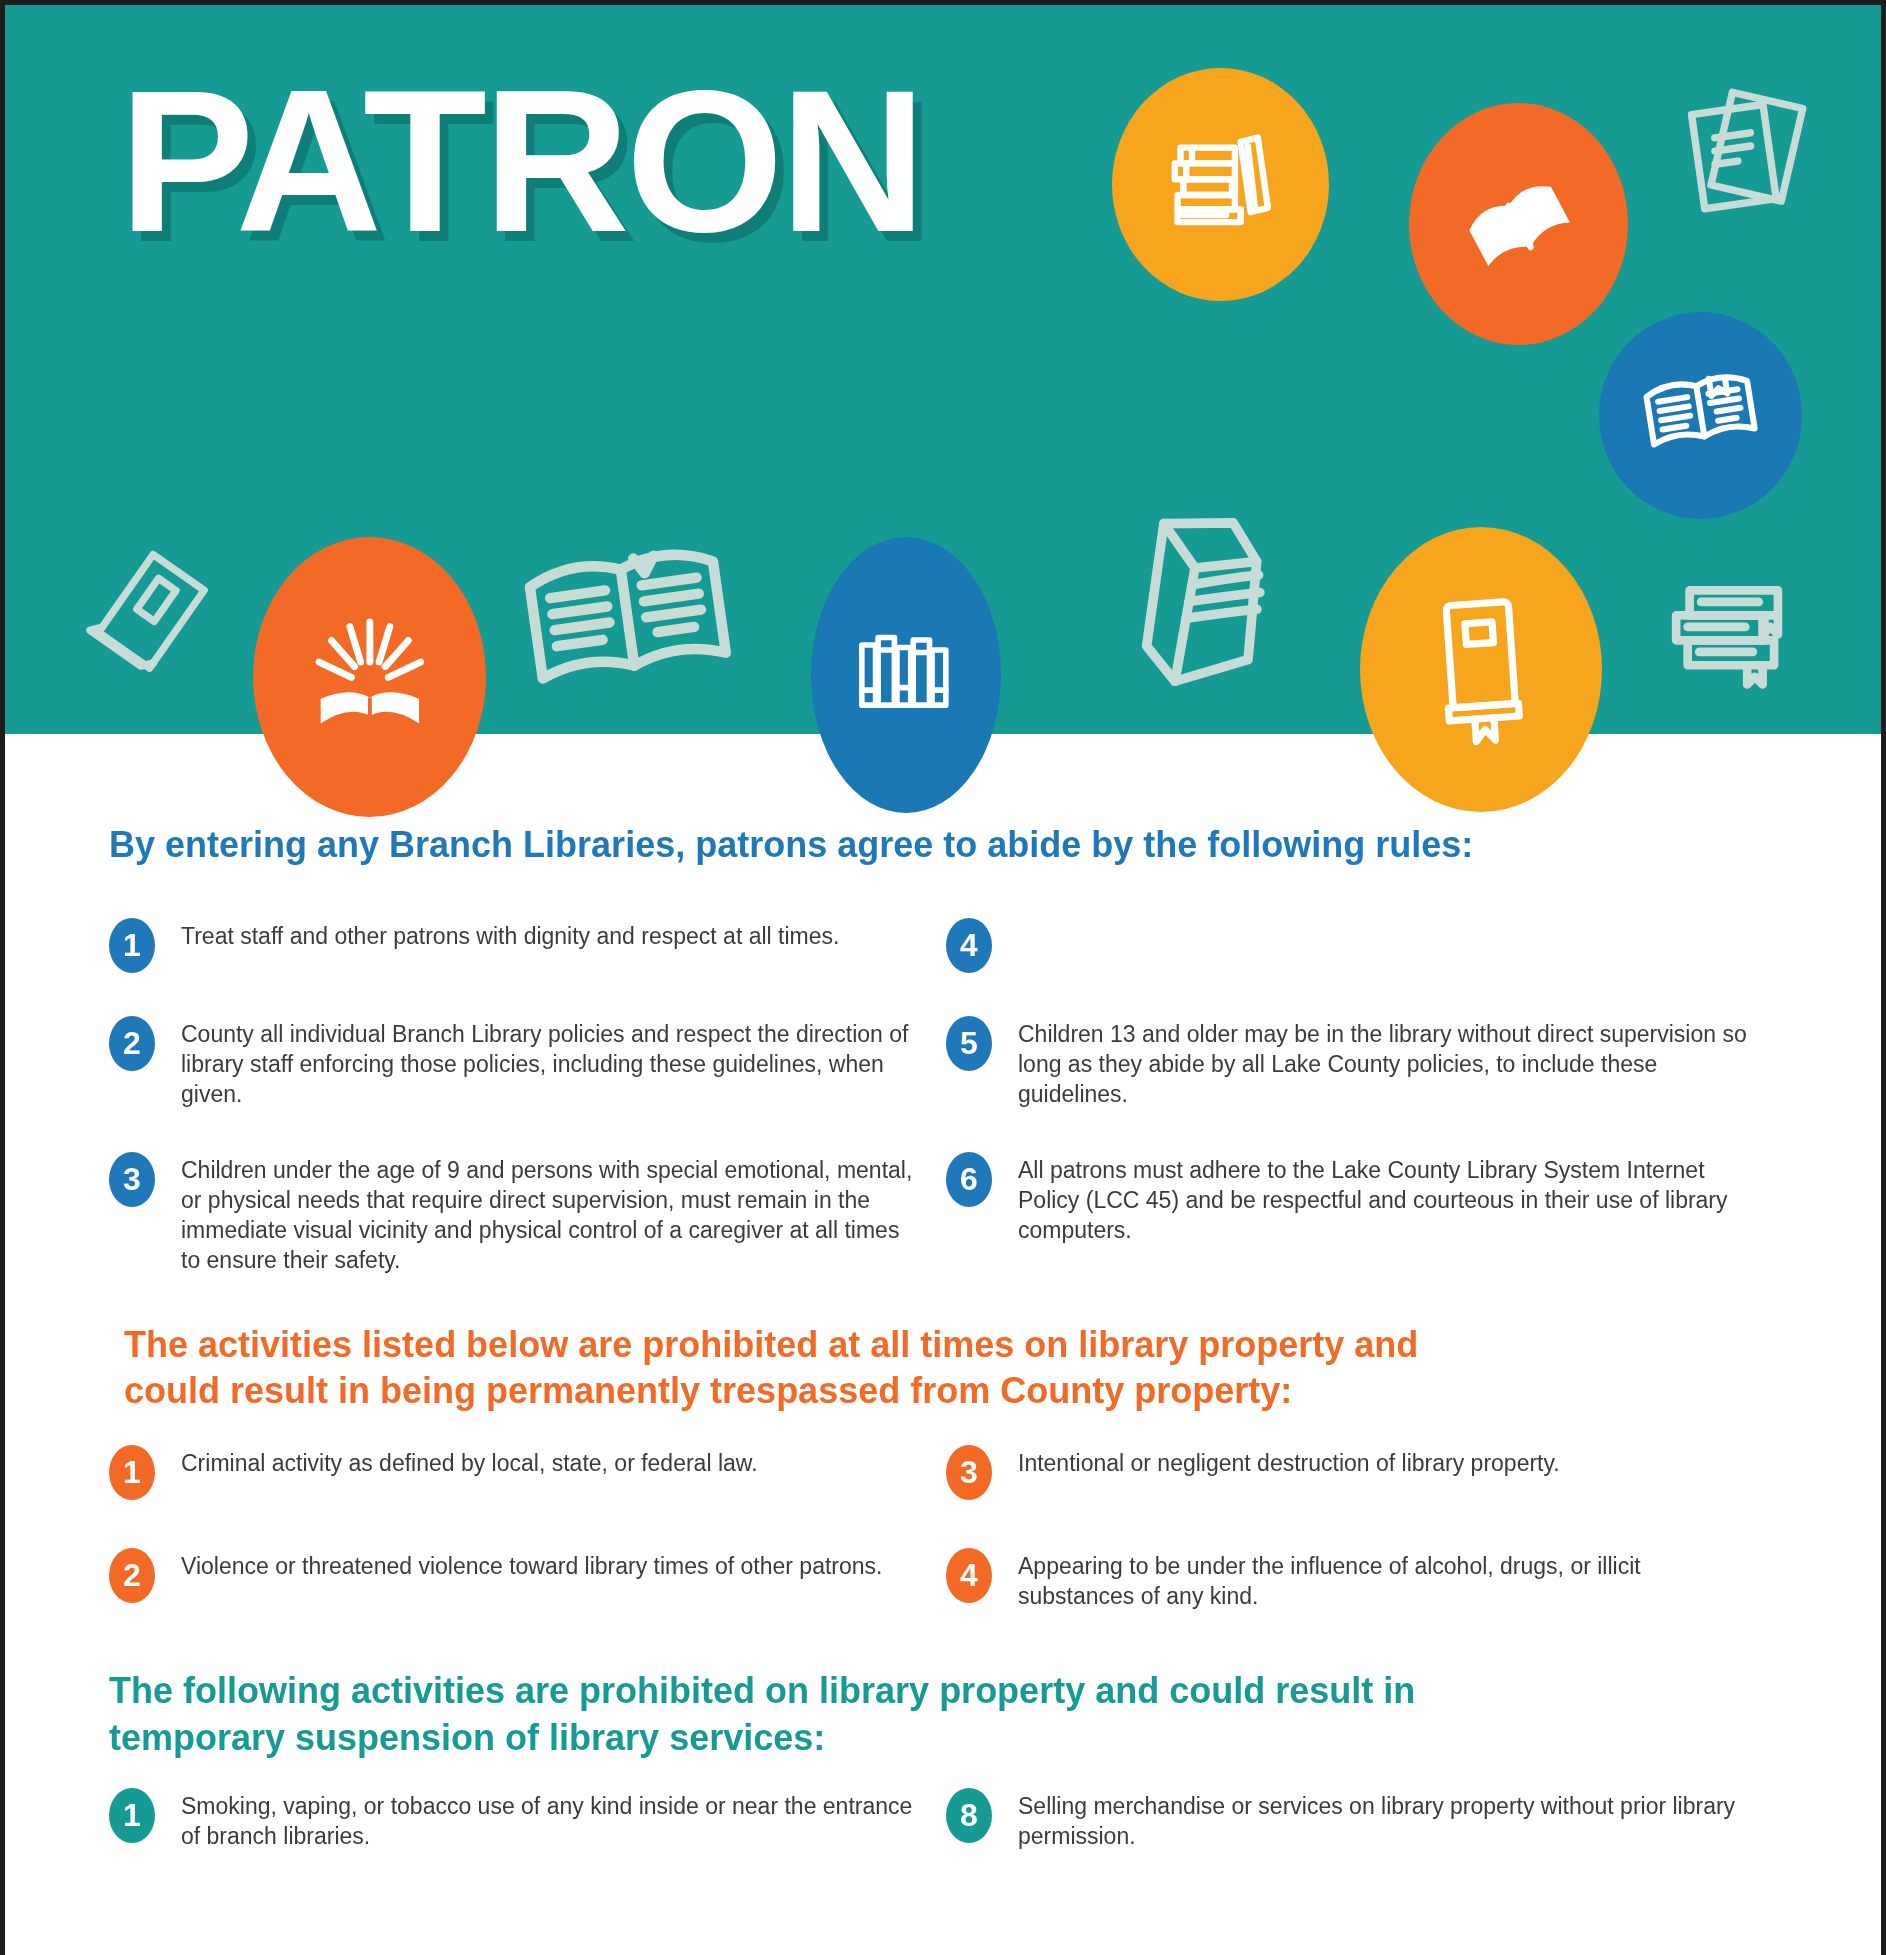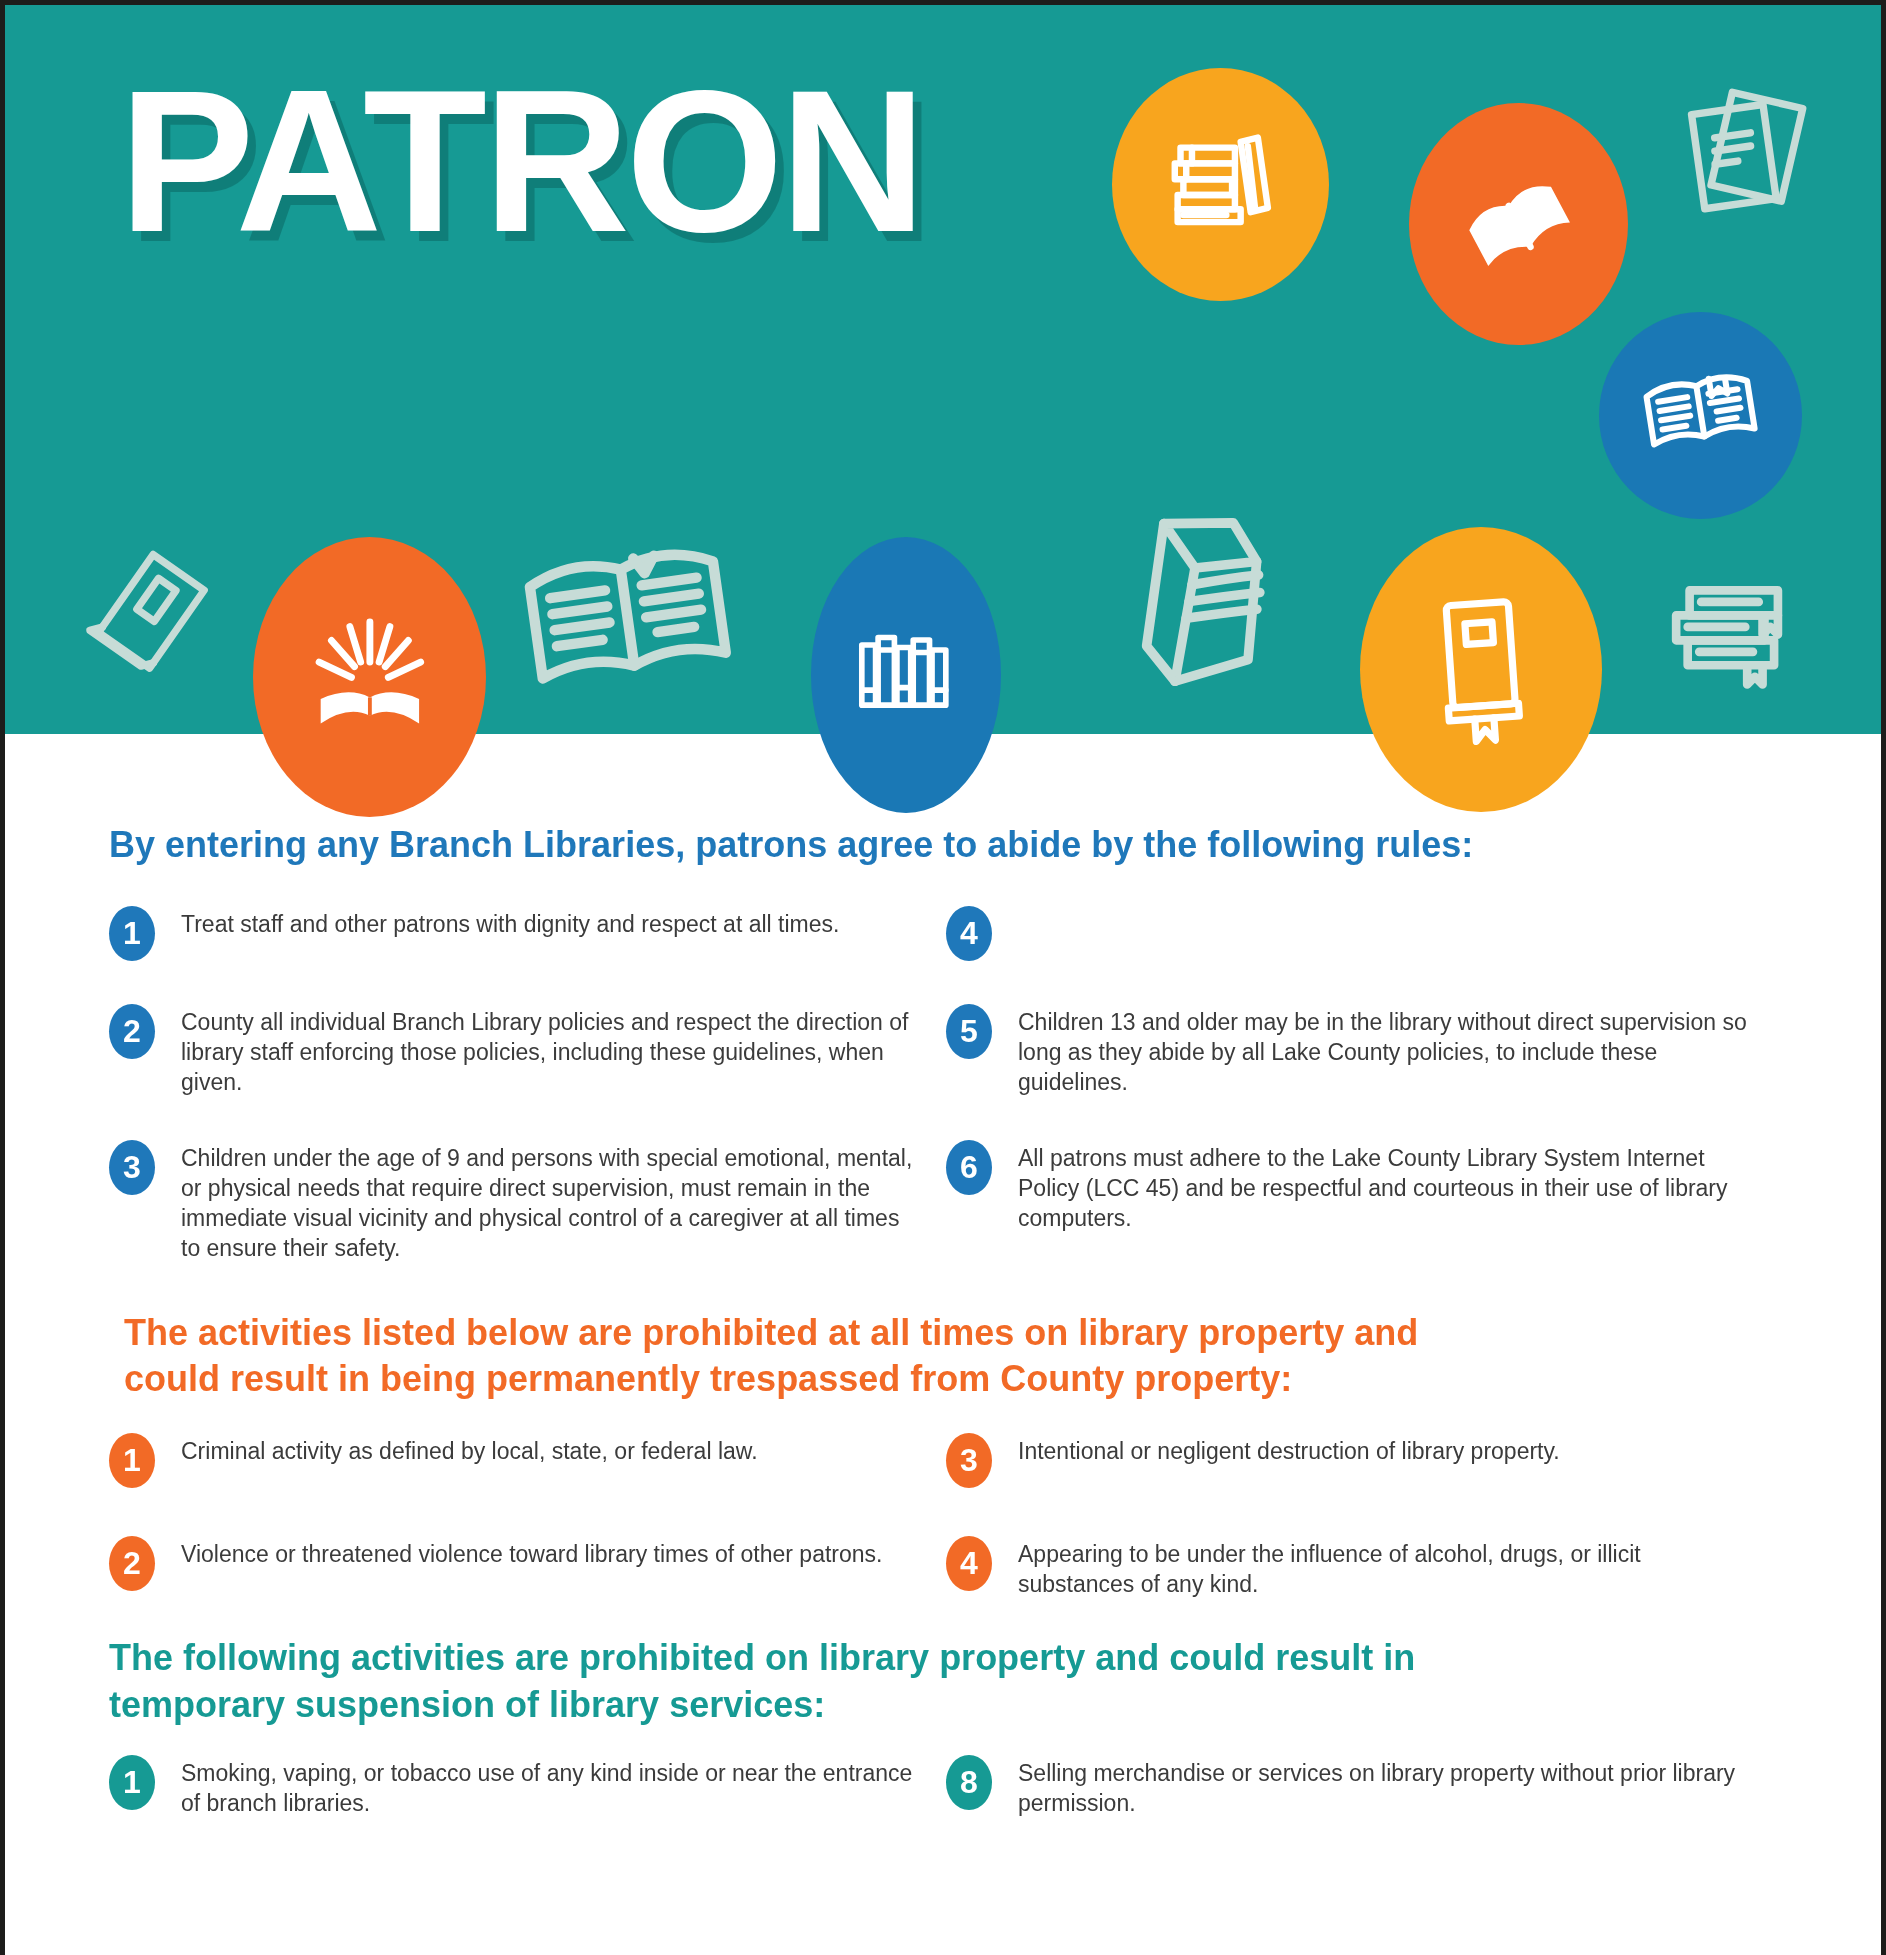--- a/index.html
+++ b/index.html
@@ -40,22 +40,22 @@
   }
   .s1 .num{background:#1f78ba;}
   .s2 .num{background:#f26a26;}
   .s3 .num{background:#169a94;}
   .txt{margin:0;color:#3b3b3b;font-size:23px;line-height:1.31;max-width:743px;}
   .s1 .item{margin-bottom:46px;}
   .s2 .item{margin-bottom:51px;}
   .s3 .item{margin-bottom:32px;}
   .item:last-child{margin-bottom:0;}
   .mt-s2{margin-top:46px;margin-bottom:33px;}
-  .mt-s3{margin-top:36px;margin-bottom:29px;}
-  .mb-s1{margin-bottom:40px;}
+  .mt-s3{margin-top:57px;margin-bottom:29px;}
+  .mb-s1{margin-bottom:52px;}
 </style>
 </head>
 <body>
 
 <div class="poster">
 
   <div class="header-band"></div>
 
   <div class="title">
     <div>PATRON</div>

